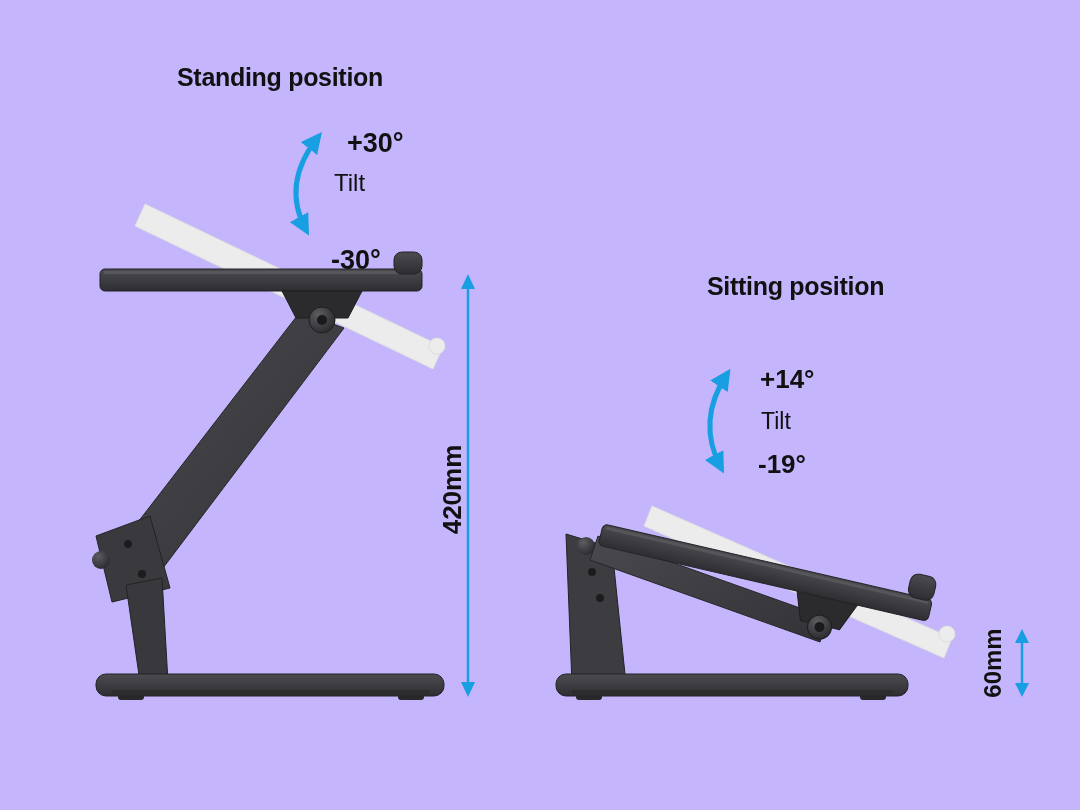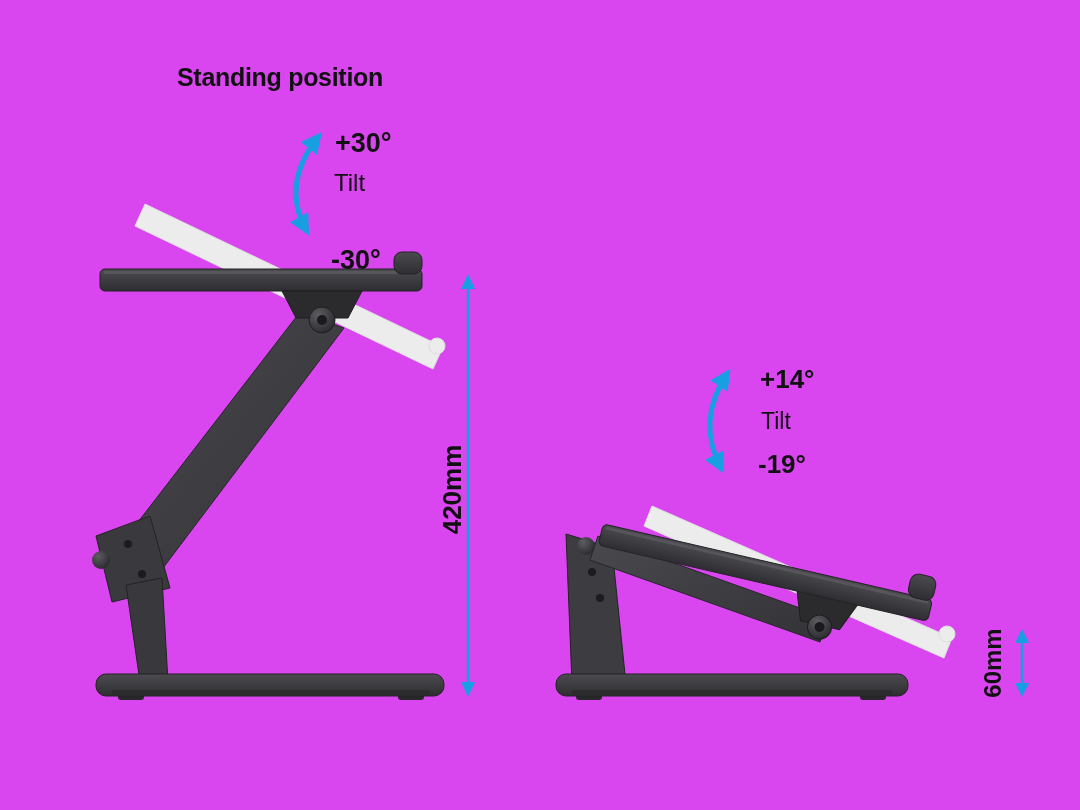--- a/index.html
+++ b/index.html
@@ -1,29 +1,29 @@
 <!DOCTYPE html>
 <html><head>
 <meta charset="utf-8">
 <style>
   html,body{margin:0;padding:0;background:#fff;}
   #stage{
-    position:relative;width:1080px;height:810px;background:#d946ef;overflow:hidden;
+    position:relative;width:1080px;height:810px;background:#c4b5fd;overflow:hidden;
     font-family:"Liberation Sans", sans-serif;color:#111;
   }
   .abs{position:absolute;}
   .title{font-size:25px;font-weight:700;letter-spacing:-0.3px;white-space:nowrap;}
   .deg{font-size:27px;font-weight:700;white-space:nowrap;}
   .tilt{font-size:24px;font-weight:400;white-space:nowrap;}
   .measure-label{
     width:140px;text-align:center;font-size:26px;font-weight:700;
     transform:rotate(-90deg);white-space:nowrap;
   }
   #standing-title{left:177px;top:63px;}
-  #standing-tilt-up{left:335px;top:128px;}
+  #standing-tilt-up{left:347px;top:128px;}
   #standing-tilt-word{left:334px;top:169px;}
   #standing-tilt-down{left:331px;top:201px;margin-top:44px;}
   #sitting-title{left:707px;top:272px;}
   #sitting-tilt-up{left:760px;top:364px;font-size:26px;}
   #sitting-tilt-word{left:761px;top:408px;font-size:23px;}
   #sitting-tilt-down{left:758px;top:449px;font-size:26px;}
   #label-420{left:382px;top:474px;}
   #label-60{left:923px;top:649px;font-size:24px;}
   svg{position:absolute;left:0;top:0;}
 </style>
@@ -135,19 +135,20 @@
       <polygon points="1022,629 1015,643 1029,643" fill="#189fe2"></polygon>
       <polygon points="1022,697 1015,683 1029,683" fill="#189fe2"></polygon>
     </g>
   </svg>
 
   <div class="abs title" id="standing-title">Standing position</div>
   <div class="abs deg" id="standing-tilt-up">+30°</div>
   <div class="abs tilt" id="standing-tilt-word">Tilt</div>
   <div class="abs deg" id="standing-tilt-down">-30°</div>
 
+  <div class="abs title" id="sitting-title">Sitting position</div>
   <div class="abs deg" id="sitting-tilt-up">+14°</div>
   <div class="abs tilt" id="sitting-tilt-word">Tilt</div>
   <div class="abs deg" id="sitting-tilt-down">-19°</div>
 
   <div class="abs measure-label" id="label-420">420mm</div>
   <div class="abs measure-label" id="label-60">60mm</div>
 </div>
 
 </body></html>

